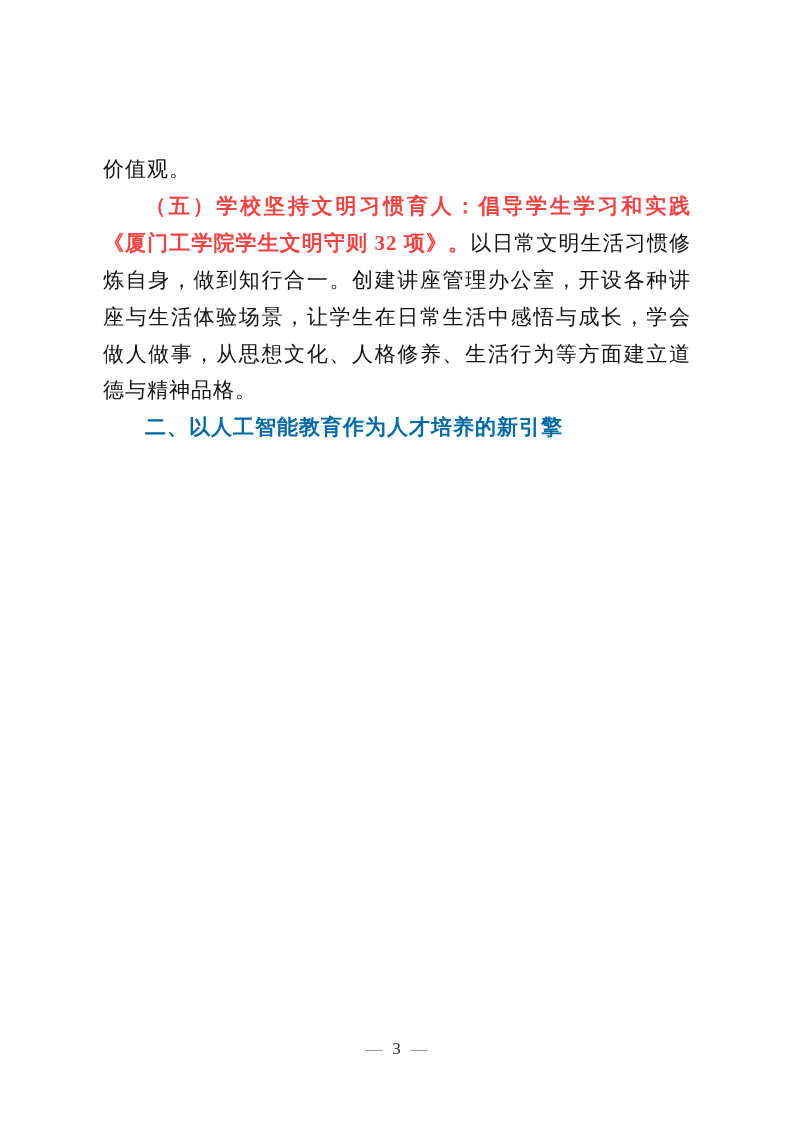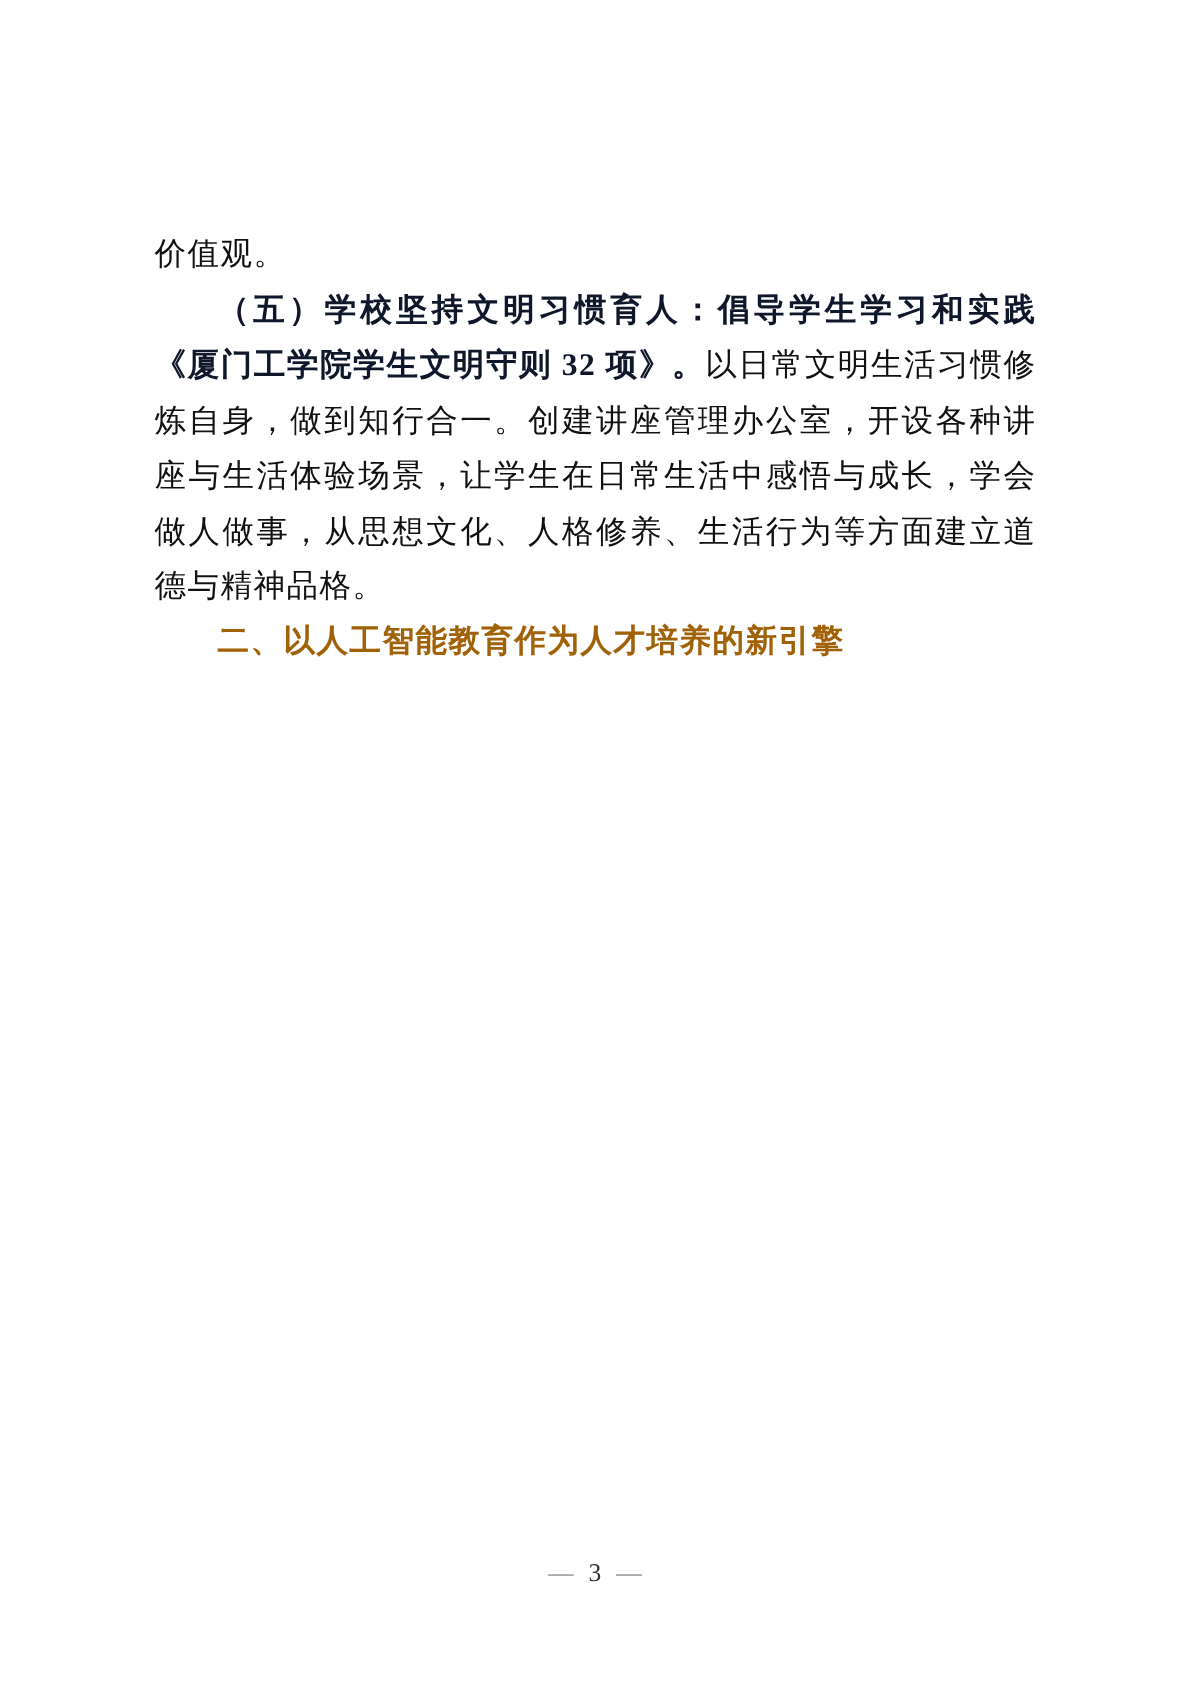--- a/index.html
+++ b/index.html
@@ -33,25 +33,25 @@
     padding: 0;
   }
   .para.indent {
     text-indent: 2em;
   }
   .seg {
     font-weight: normal;
   }
   .seg.bold {
     font-weight: bold;
-    color: #0f172a;
+    color: #ef4444;
   }
   .heading .seg {
     font-weight: bold;
-    color: #a16207;
+    color: #0369a1;
     font-family: Liberation Mono, monospace;
   }
   .footer {
     position: absolute;
     left: 0;
     top: 1036px;
     width: 100%;
     text-align: center;
     font-size: 17px;
     line-height: 26px;

